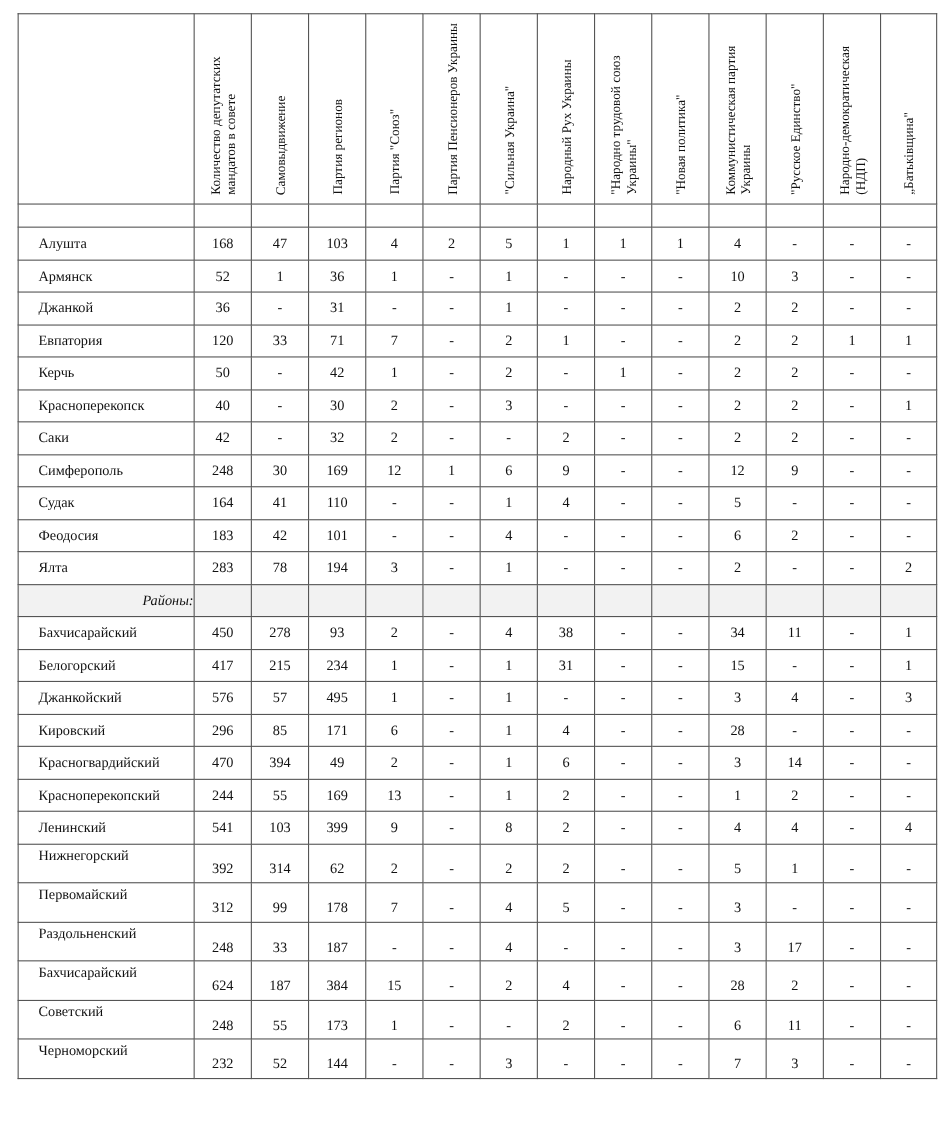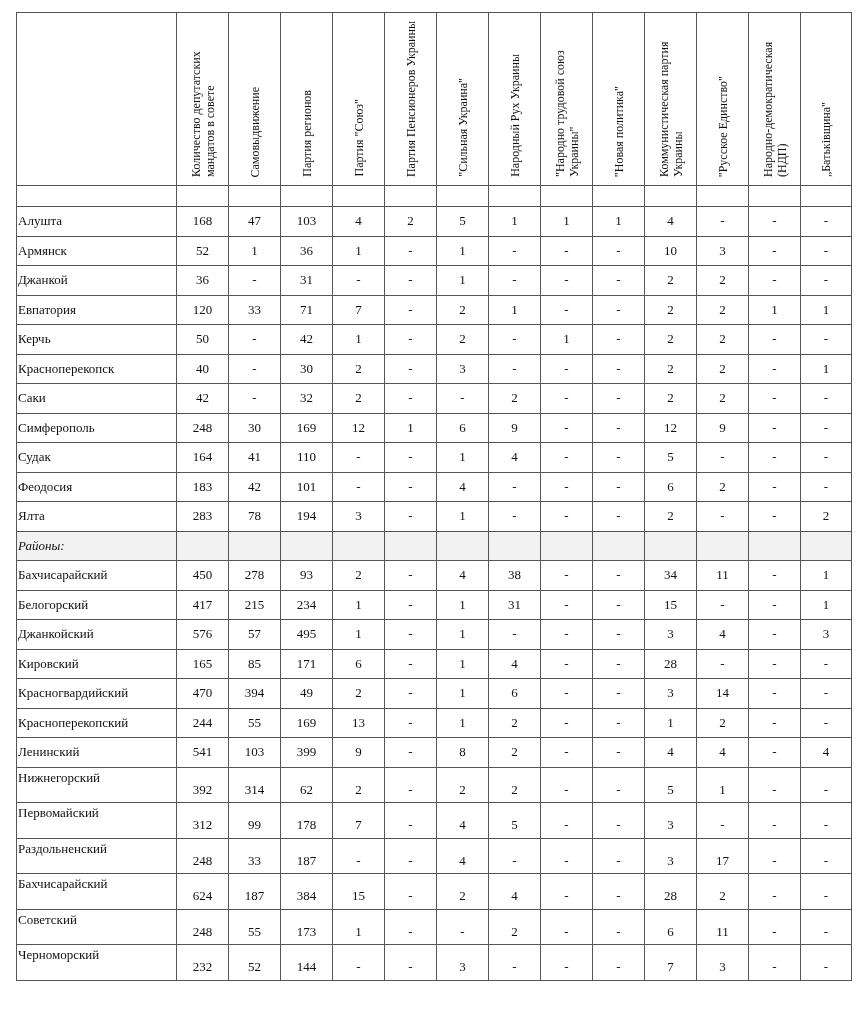--- a/index.html
+++ b/index.html
@@ -4,28 +4,28 @@
 <style>
   html, body { margin:0; padding:0; background:#ffffff; }
   body { width:863px; height:1033px; position:relative; overflow:hidden;
          font-family:"Liberation Serif","DejaVu Serif",serif; color:#111; }
   table { position:absolute; left:16px; top:12px; border-collapse:collapse;
           table-layout:fixed; width:835px; font-size:13px; }
   td, th { border:1.5px solid #555; padding:0; text-align:center; vertical-align:middle; font-weight:normal; }
   th.hdr { height:168px; vertical-align:bottom; padding-bottom:4px; }
   .vt { writing-mode:vertical-rl; transform:rotate(180deg); display:inline-block;
         text-align:left; font-size:12px; line-height:14px; max-height:164px; white-space:normal; }
-  td.name { text-align:left; padding-left:1px; }
+  td.name { text-align:left; padding-left:18px; }
   tr.r { height:29.5px; }
   tr.blank { height:21px; }
   tr.tall { height:35.5px; }
   tr.tall td.name { vertical-align:top; padding-top:2px; }
   tr.tall td.num { padding-top:10px; }
   tr.section td { background:#f2f2f2; }
-  tr.section td.name { font-style:italic; }
+  tr.section td.name { font-style:italic;text-align:right; }
 </style>
 </head>
 <body>
 
 <table>
   <colgroup>
     <col style="width:160px">
     <col style="width:52px">
       <col style="width:52px">
       <col style="width:52px">
@@ -310,21 +310,21 @@
         <td class="num">-</td>
         <td class="num">-</td>
         <td class="num">-</td>
         <td class="num">3</td>
         <td class="num">4</td>
         <td class="num">-</td>
         <td class="num">3</td>
       </tr>
       <tr class="r">
         <td class="name">Кировский</td>
-        <td class="num">165</td>
+        <td class="num">296</td>
         <td class="num">85</td>
         <td class="num">171</td>
         <td class="num">6</td>
         <td class="num">-</td>
         <td class="num">1</td>
         <td class="num">4</td>
         <td class="num">-</td>
         <td class="num">-</td>
         <td class="num">28</td>
         <td class="num">-</td>

